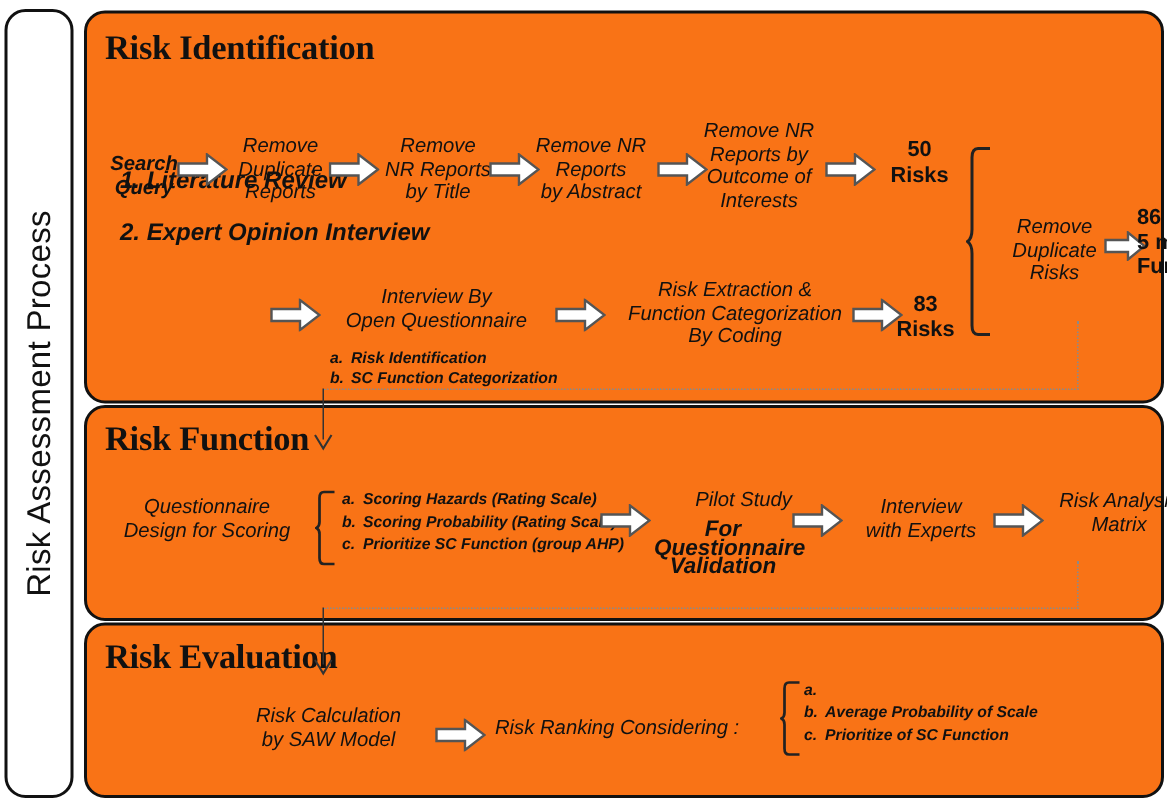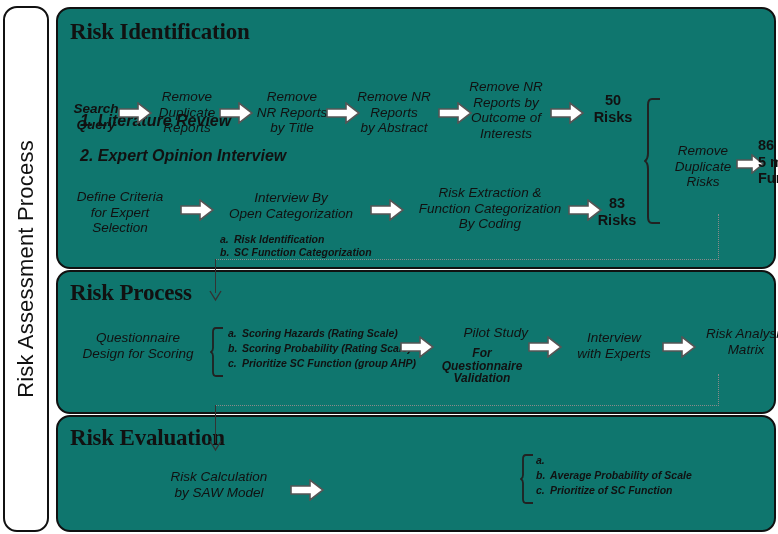--- a/index.html
+++ b/index.html
@@ -14,21 +14,21 @@
   .banner-label{
     position:absolute;left:0;top:0;width:522px;height:42px;
     transform:rotate(-90deg);transform-origin:0 0;
     margin-top:522px;
     display:flex;align-items:center;justify-content:center;
     font-size:22px;color:#111;letter-spacing:.2px;
     font-family:"Liberation Sans",sans-serif;
   }
 
   
-  .panel{position:absolute;background:#0f766e;border:2.5px solid #111;border-radius:14px;}
+  .panel{position:absolute;background:#f97316;border:2.5px solid #111;border-radius:14px;}
   #panel-ri{left:56px;top:7px;width:716px;height:258px;}
   #panel-ra{left:56px;top:270px;width:716px;height:140px;}
   #panel-re{left:56px;top:415px;width:716px;height:113px;}
 
   .panel-title{
     position:absolute;font-weight:bold;color:#111;
     font-family:"Liberation Serif",serif;
     font-size:23px;letter-spacing:-0.2px;white-space:nowrap;
   }
 
@@ -38,21 +38,21 @@
     font-family:"Liberation Sans",sans-serif;
   }
 
   
   .step{
     position:absolute;font-style:italic;color:#111;
     font-size:13.5px;line-height:15.5px;text-align:center;
     font-family:"Liberation Sans",sans-serif;
   }
   .step.bold{font-weight:bold;font-style:normal;font-size:14.5px;line-height:16.5px;}
-  .step.small{font-size:12px;line-height:12.5px;font-weight:bold;font-style:italic;}
+  .step.small{font-size:15px;line-height:12.5px;font-weight:bold;font-style:italic;}
 
   
   .sublist{
     position:absolute;font-size:10.5px;line-height:13px;color:#111;
     font-weight:bold;font-style:italic;white-space:nowrap;
     font-family:"Liberation Sans",sans-serif;
   }
   .sublist .row{display:flex;}
   .sublist .mk{width:14px;flex:none;}
 
@@ -139,34 +139,29 @@
       </svg>
     </div>
 
     <div class="step bold" style="left:526px;top:83px;width:58px;">
       <span style="white-space:pre-line">50
 Risks</span>
     </div>
 
     <div class="sub-head" style="left:22px;top:138px;">2. Expert Opinion Interview</div>
 
-    <div class="step" style="left:8px;top:180px;width:108px;">
-      <span style="white-space:pre-line">Define Criteria
-for Expert
-Selection</span>
-    </div>
     <div class="arrow" style="left:122px;top:190px;">
       <svg width="34" height="22" viewBox="0 0 34 22">
         <polygon points="1,7 20,7 20,1 33,11 20,21 20,15 1,15" fill="#ffffff" stroke="#555555" stroke-width="1.6" stroke-linejoin="miter"></polygon>
       </svg>
     </div>
 
     <div class="step" style="left:160px;top:181px;width:146px;">
       <span style="white-space:pre-line">Interview By
-Open Categorization</span>
+Open Questionnaire</span>
     </div>
 
     <div class="sublist" style="left:162px;top:224px;">
       <div class="row">
         <span class="mk">a.</span>
         <span>Risk Identification</span>
       </div>
       <div class="row">
         <span class="mk">b.</span>
         <span>SC Function Categorization</span>
@@ -214,21 +209,21 @@
 
     <div class="step bold" style="left:700px;top:128px;width:96px;text-align:left;">
       <span style="white-space:pre-line">86 Risks &amp;
 5 main
 Functions</span>
     </div>
   </div>
 
   <div class="panel" id="panel-ra">
 
-    <div class="panel-title" style="left:12px;top:8px;">Risk Process</div>
+    <div class="panel-title" style="left:12px;top:8px;">Risk Function</div>
 
     <div class="step" style="left:10px;top:58px;width:140px;">
       <span style="white-space:pre-line">Questionnaire
 Design for Scoring</span>
     </div>
 
     <div class="bigbrace" style="left:152px;top:54px;">
       <svg width="16" height="52" viewBox="0 0 16 52">
         <path d="M13 2 L6 2 Q3 2 3 6 L3 22 Q3 25 1 26 Q3 27 3 30 L3 46 Q3 50 6 50 L13 50" fill="none" stroke="#222222" stroke-width="1.8"></path>
       </svg>
@@ -295,20 +290,23 @@
       <span style="white-space:pre-line">Risk Calculation
 by SAW Model</span>
     </div>
 
     <div class="arrow" style="left:232px;top:62px;">
       <svg width="34" height="22" viewBox="0 0 34 22">
         <polygon points="1,7 20,7 20,1 33,11 20,21 20,15 1,15" fill="#ffffff" stroke="#555555" stroke-width="1.6" stroke-linejoin="miter"></polygon>
       </svg>
     </div>
 
+    <div class="step" style="left:272px;top:60px;width:200px;text-align:left;">
+      <span>Risk Ranking Considering :</span>
+    </div>
 
     <div class="bigbrace" style="left:462px;top:36px;">
       <svg width="16" height="52" viewBox="0 0 16 52">
         <path d="M13 2 L6 2 Q3 2 3 6 L3 22 Q3 25 1 26 Q3 27 3 30 L3 46 Q3 50 6 50 L13 50" fill="none" stroke="#222222" stroke-width="1.8"></path>
       </svg>
     </div>
 
     <div class="sublist" style="left:478px;top:36px;line-height:15px;">
       <div class="row">
         <span class="mk">a.</span>

